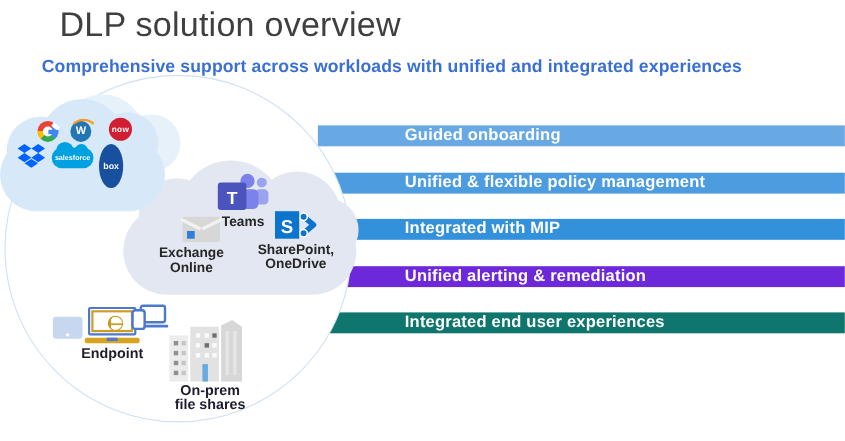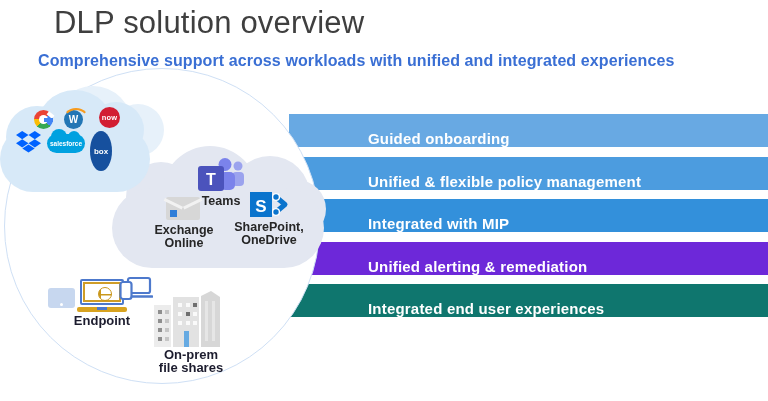--- a/index.html
+++ b/index.html
@@ -5,21 +5,21 @@
   * { margin:0; padding:0; box-sizing:border-box; }
   html,body { width:768px; height:401px; }
   body { font-family:"Liberation Sans", sans-serif; background:#fff; overflow:hidden; position:relative; }
   #stage { position:absolute; inset:0; width:768px; height:401px; background:#fff;border-radius:21px; }
 
   
   .title { position:absolute; left:54px; top:5px; font-size:31px; font-weight:300; color:#3f3f3f; letter-spacing:.2px; }
   .subtitle { position:absolute; left:38px; top:52px; font-size:16px; font-weight:700; color:#3a6fd4; letter-spacing:.1px; }
 
   
-  .bar { position:absolute; left:289px; width:479px; height:33px; z-index:1; display:flex; align-items:flex-end; }
+  .bar { position:absolute; left:289px; width:479px; height:19px; z-index:1; display:flex; align-items:flex-start; }
   .bar-label { padding-left:79px; color:#fff; font-size:15px; font-weight:600; letter-spacing:.2px; white-space:nowrap; }
   #bar-0 { top:114px; } #bar-1 { top:156.5px; } #bar-2 { top:199px; } #bar-3 { top:241.5px; } #bar-4 { top:284px; }
 
   
   .big-circle { position:absolute; left:4px; top:68px; width:316px; height:316px; border-radius:50%;
                 background:#fff; border:1.5px solid #cfe0f5; z-index:2; }
 
   
   .cloud, .cloud * { position:absolute; }
   .puff { border-radius:50%; }
@@ -37,21 +37,21 @@
   .cloud-gray .p1 { left:14px; top:16px; width:70px; height:70px; background:#e3e7f1; }
   .cloud-gray .p2 { left:50px; top:0;  width:96px; height:96px; background:#e3e7f1; }
   .cloud-gray .p3 { left:118px; top:10px; width:80px; height:80px; background:#e3e7f1; }
   .cloud-gray .p4 { left:156px; top:34px; width:58px; height:58px; background:#e3e7f1; }
   .cloud-gray .base { left:0; top:42px; width:212px; height:80px; background:#e3e7f1; border-radius:40px; }
 
   
   .lbl { position:absolute; z-index:6; text-align:center; color:#1c1c2e; font-weight:700; line-height:13px; font-size:12.5px; }
   .lbl-nonms { left:6px; top:157px; width:128px; }
   .lbl-teams { left:196px; top:195px; width:50px; color:#262626; }
-  .lbl-exch  { left:145px; top:224px; width:78px; color:#262626; line-height:12.5px; }
+  .lbl-exch  { left:135px; top:224px; width:78px; color:#262626; line-height:12.5px; }
   .lbl-sp    { left:230px; top:221px; width:78px; color:#262626; line-height:12.5px; }
   .lbl-endpoint { left:62px; top:314px; width:80px; font-size:13px; }
   .lbl-onprem   { left:150px; top:348px; width:82px; font-size:13px; }
 
   
   .icon { position:absolute; z-index:6; }
   .circle-logo { border-radius:50%; display:flex; align-items:center; justify-content:center; color:#fff; font-weight:700; }
   .g-icon { left:34px; top:110px; width:19px; height:19px; border-radius:50%;
             background:conic-gradient(from 45deg,#4285f4 0 25%,#34a853 25% 50%,#fbbc05 50% 63%,#ea4335 63% 100%); }
   .g-icon::after { content:""; position:absolute; left:5px; top:5px; width:9px; height:9px; background:#fff; border-radius:50%; }

